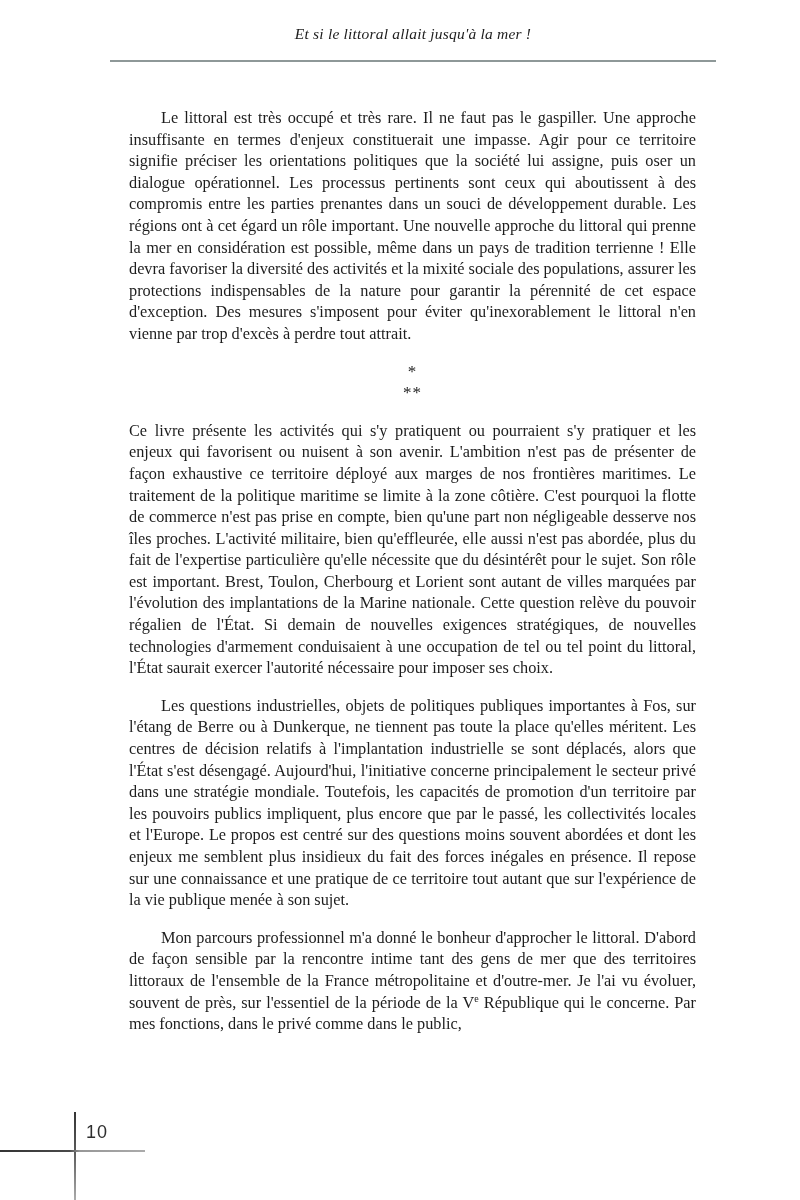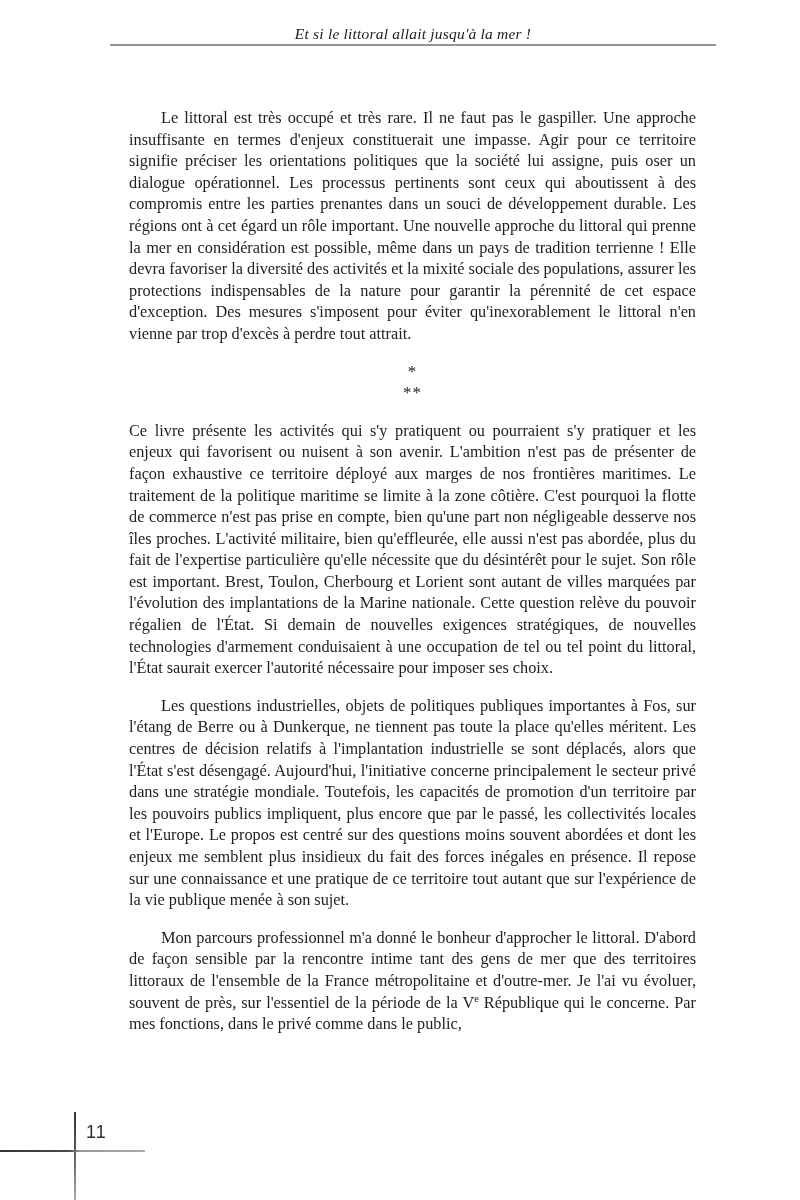--- a/index.html
+++ b/index.html
@@ -18,21 +18,21 @@
   }
 
   
   .running-header {
     position: absolute;
     left: 110px;
     top: 24px;
     width: 606px;
     text-align: center;
     border-bottom: 2px solid var(--header-rule, #8e9898);
-    padding-bottom: 1px;
+    padding-bottom: 17px;
   }
   .running-header .title {
     font-style: italic;
     font-size: 15.5px;
     line-height: 19px;
     letter-spacing: 0.2px;
     color: var(--text, #1d1d1d);
   }
 
   
@@ -116,15 +116,15 @@
 
     <p>Ce livre présente les activités qui s'y pratiquent ou pourraient s'y pratiquer et les enjeux qui favorisent ou nuisent à son avenir. L'ambition n'est pas de présenter de façon exhaustive ce territoire déployé aux marges de nos frontières maritimes. Le traitement de la politique maritime se limite à la zone côtière. C'est pourquoi la flotte de commerce n'est pas prise en compte, bien qu'une part non négligeable desserve nos îles proches. L'activité militaire, bien qu'effleurée, elle aussi n'est pas abordée, plus du fait de l'expertise particulière qu'elle nécessite que du désintérêt pour le sujet. Son rôle est important. Brest, Toulon, Cherbourg et Lorient sont autant de villes marquées par l'évolution des implantations de la Marine nationale. Cette question relève du pouvoir régalien de l'État. Si demain de nouvelles exigences stratégiques, de nouvelles technologies d'armement conduisaient à une occupation de tel ou tel point du littoral, l'État saurait exercer l'autorité nécessaire pour imposer ses choix.</p>
 
     <p class="indented">Les questions industrielles, objets de politiques publiques importantes à Fos, sur l'étang de Berre ou à Dunkerque, ne tiennent pas toute la place qu'elles méritent. Les centres de décision relatifs à l'implantation industrielle se sont déplacés, alors que l'État s'est désengagé. Aujourd'hui, l'initiative concerne principalement le secteur privé dans une stratégie mondiale. Toutefois, les capacités de promotion d'un territoire par les pouvoirs publics impliquent, plus encore que par le passé, les collectivités locales et l'Europe. Le propos est centré sur des questions moins souvent abordées et dont les enjeux me semblent plus insidieux du fait des forces inégales en présence. Il repose sur une connaissance et une pratique de ce territoire tout autant que sur l'expérience de la vie publique menée à son sujet.</p>
 
     <p class="indented"><span>Mon parcours professionnel m'a donné le bonheur d'approcher le littoral. D'abord de façon sensible par la rencontre intime tant des gens de mer que des territoires littoraux de l'ensemble de la France métropolitaine et d'outre-mer. Je l'ai vu évoluer, souvent de près, sur l'essentiel de la période de la V</span><sup>e</sup><span> République qui le concerne. Par mes fonctions, dans le privé comme dans le public,</span></p>
   </div>
 
   <div class="crop-vertical"></div>
   <div class="crop-horizontal"></div>
-  <div class="page-number">11</div>
+  <div class="page-number">10</div>
 
 </div>
 
 </body></html>

